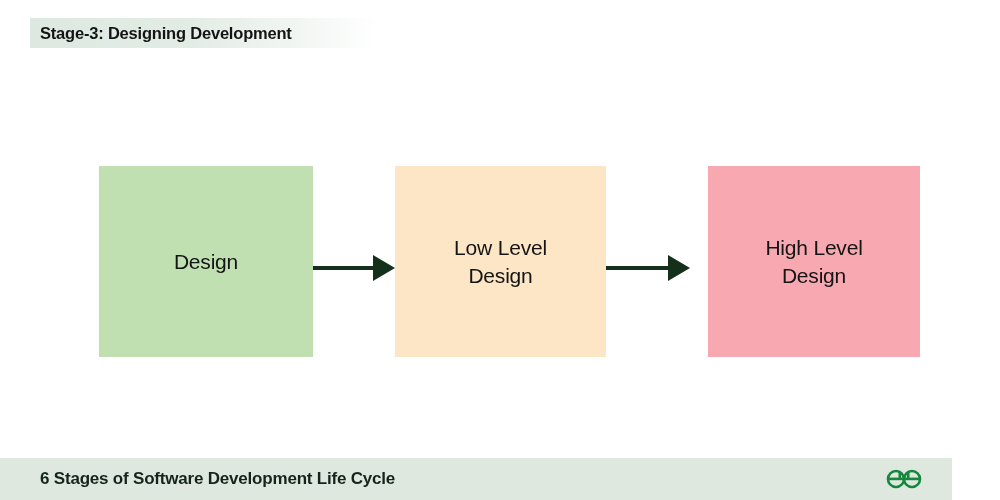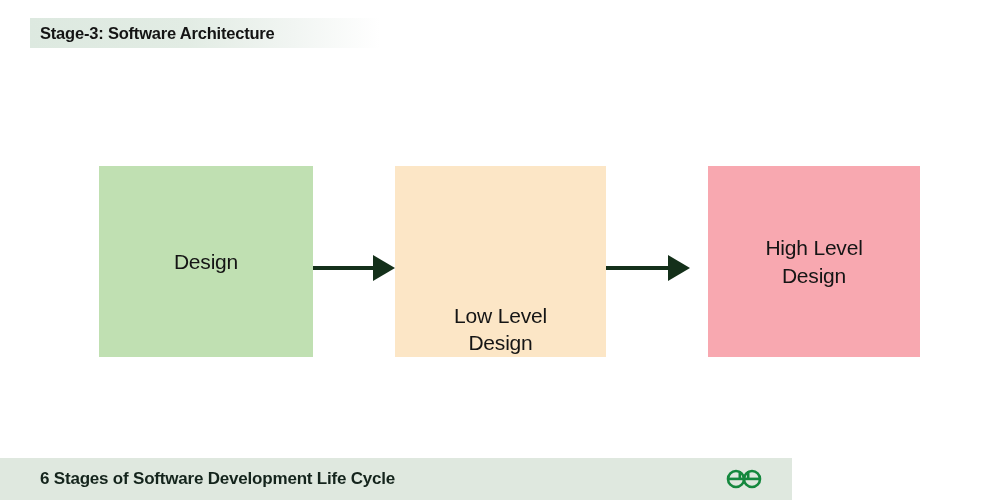--- a/index.html
+++ b/index.html
@@ -54,38 +54,38 @@
     text-align: center;
     font-size: 21px;
     font-weight: normal;
     color: #151515;
     line-height: 1.32;
     letter-spacing: -0.2px;
   }
   .node-label { display: block; }
 
   #node-design      { left: 99px;  top: 166px; width: 214px; height: 191px; background: #c0e0b2; }
-  #node-low-level   { left: 395px; top: 166px; width: 211px; height: 191px; background: #fce6c6; align-items: flex-end; }
+  #node-low-level   { left: 395px; top: 166px; width: 211px; height: 191px; background: #fce6c6; }
   #node-high-level  { left: 690px; top: 166px; width: 212px; height: 191px; background: #f8a8b0; }
 
   .arrow {
     position: absolute;
     top: 252px;
     height: 32px;
   }
   #arrow-1 { left: 313px; width: 82px; }
   #arrow-2 { left: 606px; width: 84px; }
   .arrow svg { display: block; }
 
   
   #footer {
     position: absolute;
     left: 0;
     top: 458px;
-    width: 792px;
+    width: 952px;
     height: 42px;
     background: #dfe8df;
     display: flex;
     align-items: center;
   }
   #footer-text {
     position: absolute;
     left: 40px;
     font-size: 17px;
     font-weight: bold;
@@ -99,21 +99,21 @@
     top: 9px;
     width: 52px;
     height: 24px;
     display: block;
   }
 </style>
 </head>
 <body>
 
 <div id="title-wrap"></div>
-<div id="page-title">Stage-3: Software Architecture</div>
+<div id="page-title">Stage-3: Designing Development</div>
 
 <div id="flow">
 
   <div class="node" id="node-design" style="background: rgb(192, 224, 178);">
     <span class="node-label">Design</span>
   </div>
 
   <div class="arrow" id="arrow-1">
     <svg width="82" height="32" viewBox="0 0 82 32" xmlns="http://www.w3.org/2000/svg">
       <line x1="0" y1="16" x2="62" y2="16" stroke="#14301a" stroke-width="4"></line>

